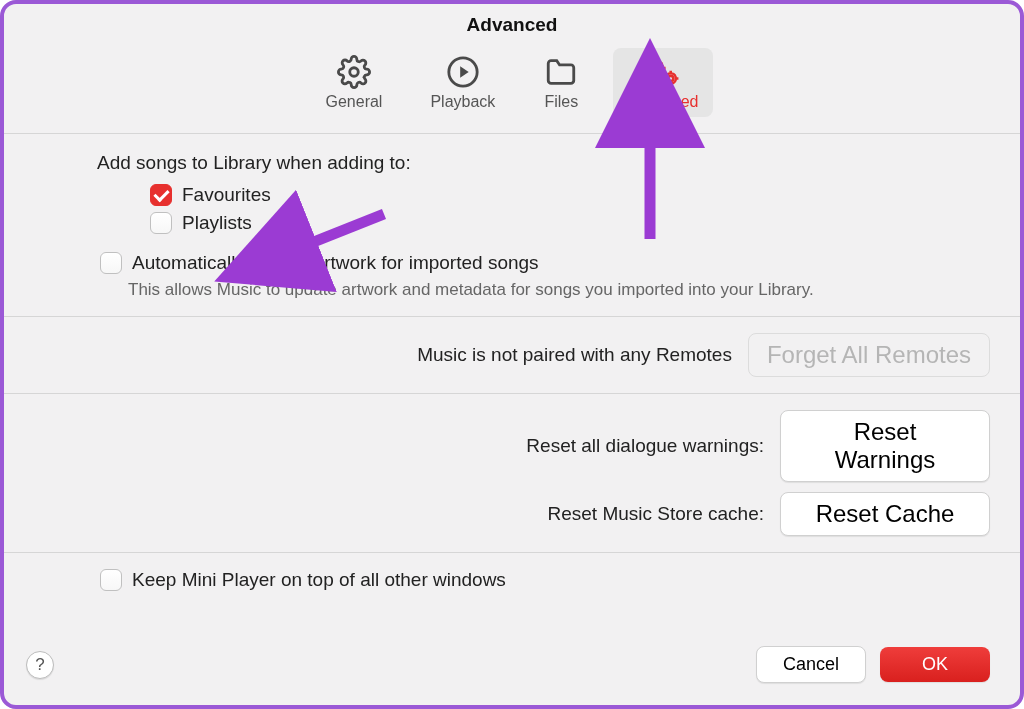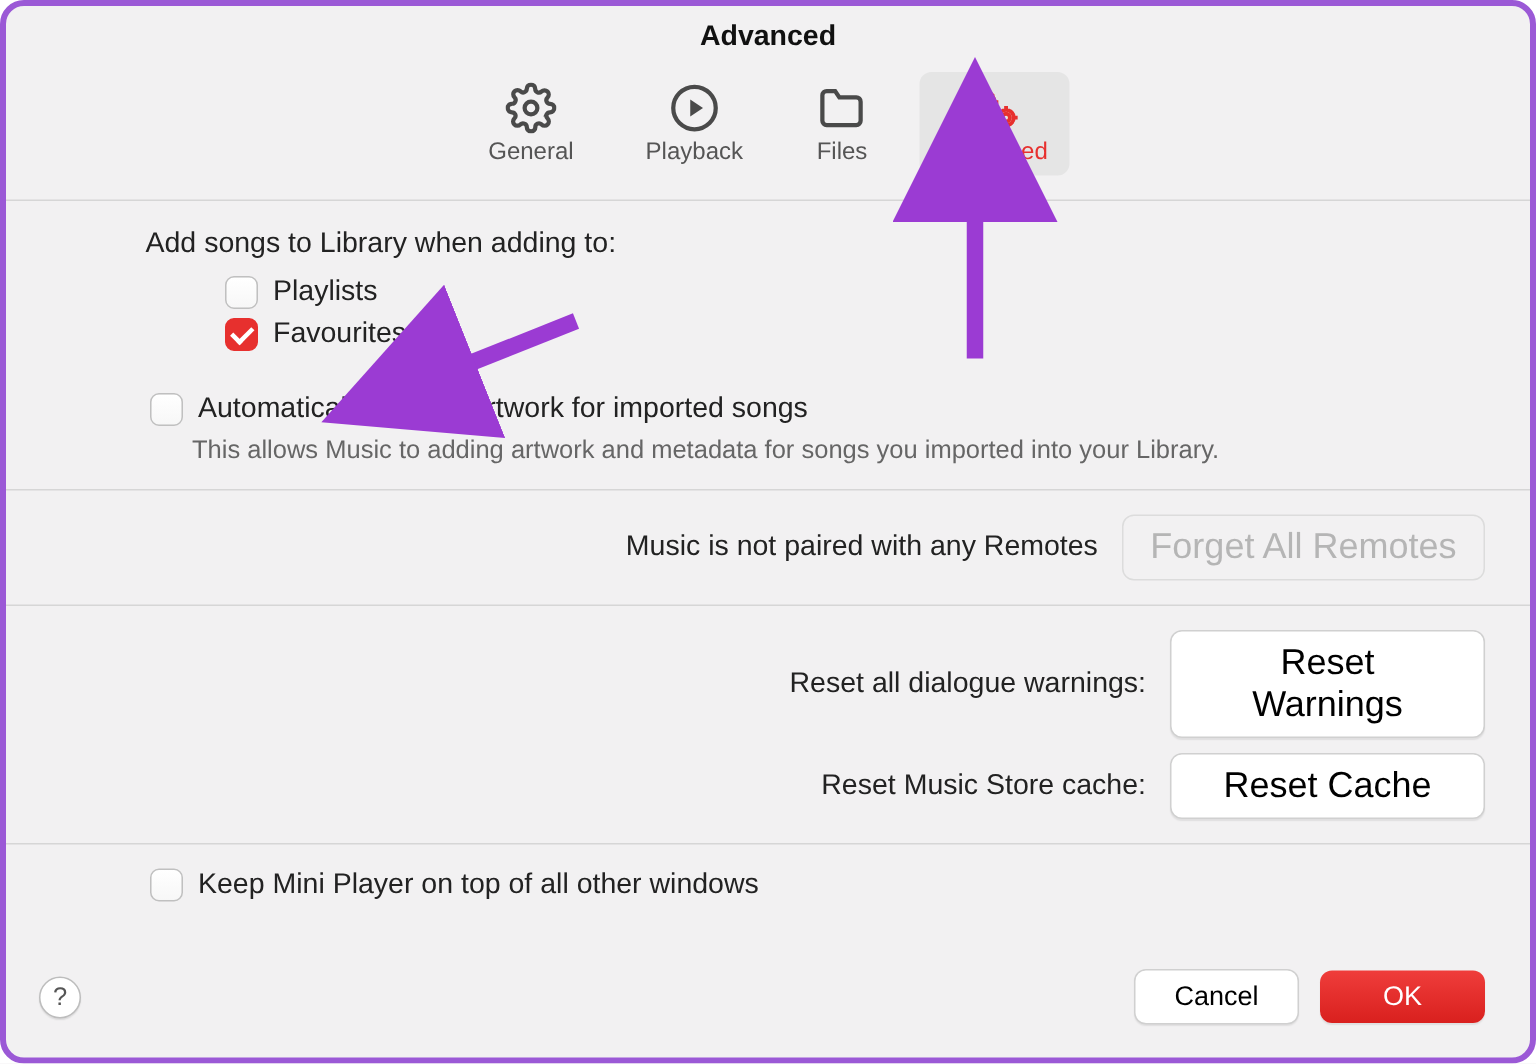--- a/index.html
+++ b/index.html
@@ -80,33 +80,33 @@
             </svg>
         </span>
         <span class="lbl">Advanced</span>
       </div>
     </div>
   </div>
 
   <div class="pane">
     <div class="heading">Add songs to Library when adding to:</div>
     <label class="opt">
+      <span class="cb checked"></span>
+      <span>Favourites</span>
+    </label>
+    <label class="opt">
       <span class="cb"></span>
       <span>Playlists</span>
     </label>
-    <label class="opt">
-      <span class="cb checked"></span>
-      <span>Favourites</span>
-    </label>
 
-    <label class="opt outer" style="margin-top:28px">
+    <label class="opt outer" style="margin-top:18px">
       <span class="cb"></span>
       <span>Automatically update artwork for imported songs</span>
     </label>
-    <div class="desc">This allows Music to adding artwork and metadata for songs you imported into your Library.</div>
+    <div class="desc">This allows Music to update artwork and metadata for songs you imported into your Library.</div>
 
     <hr class="sep">
 
     <div class="row">
       <div class="rlabel" style="width:auto">Music is not paired with any Remotes</div>
       <button class="btn ghost" style="width:auto;padding:7px 18px">Forget All Remotes</button>
     </div>
 
     <hr class="sep">
 

